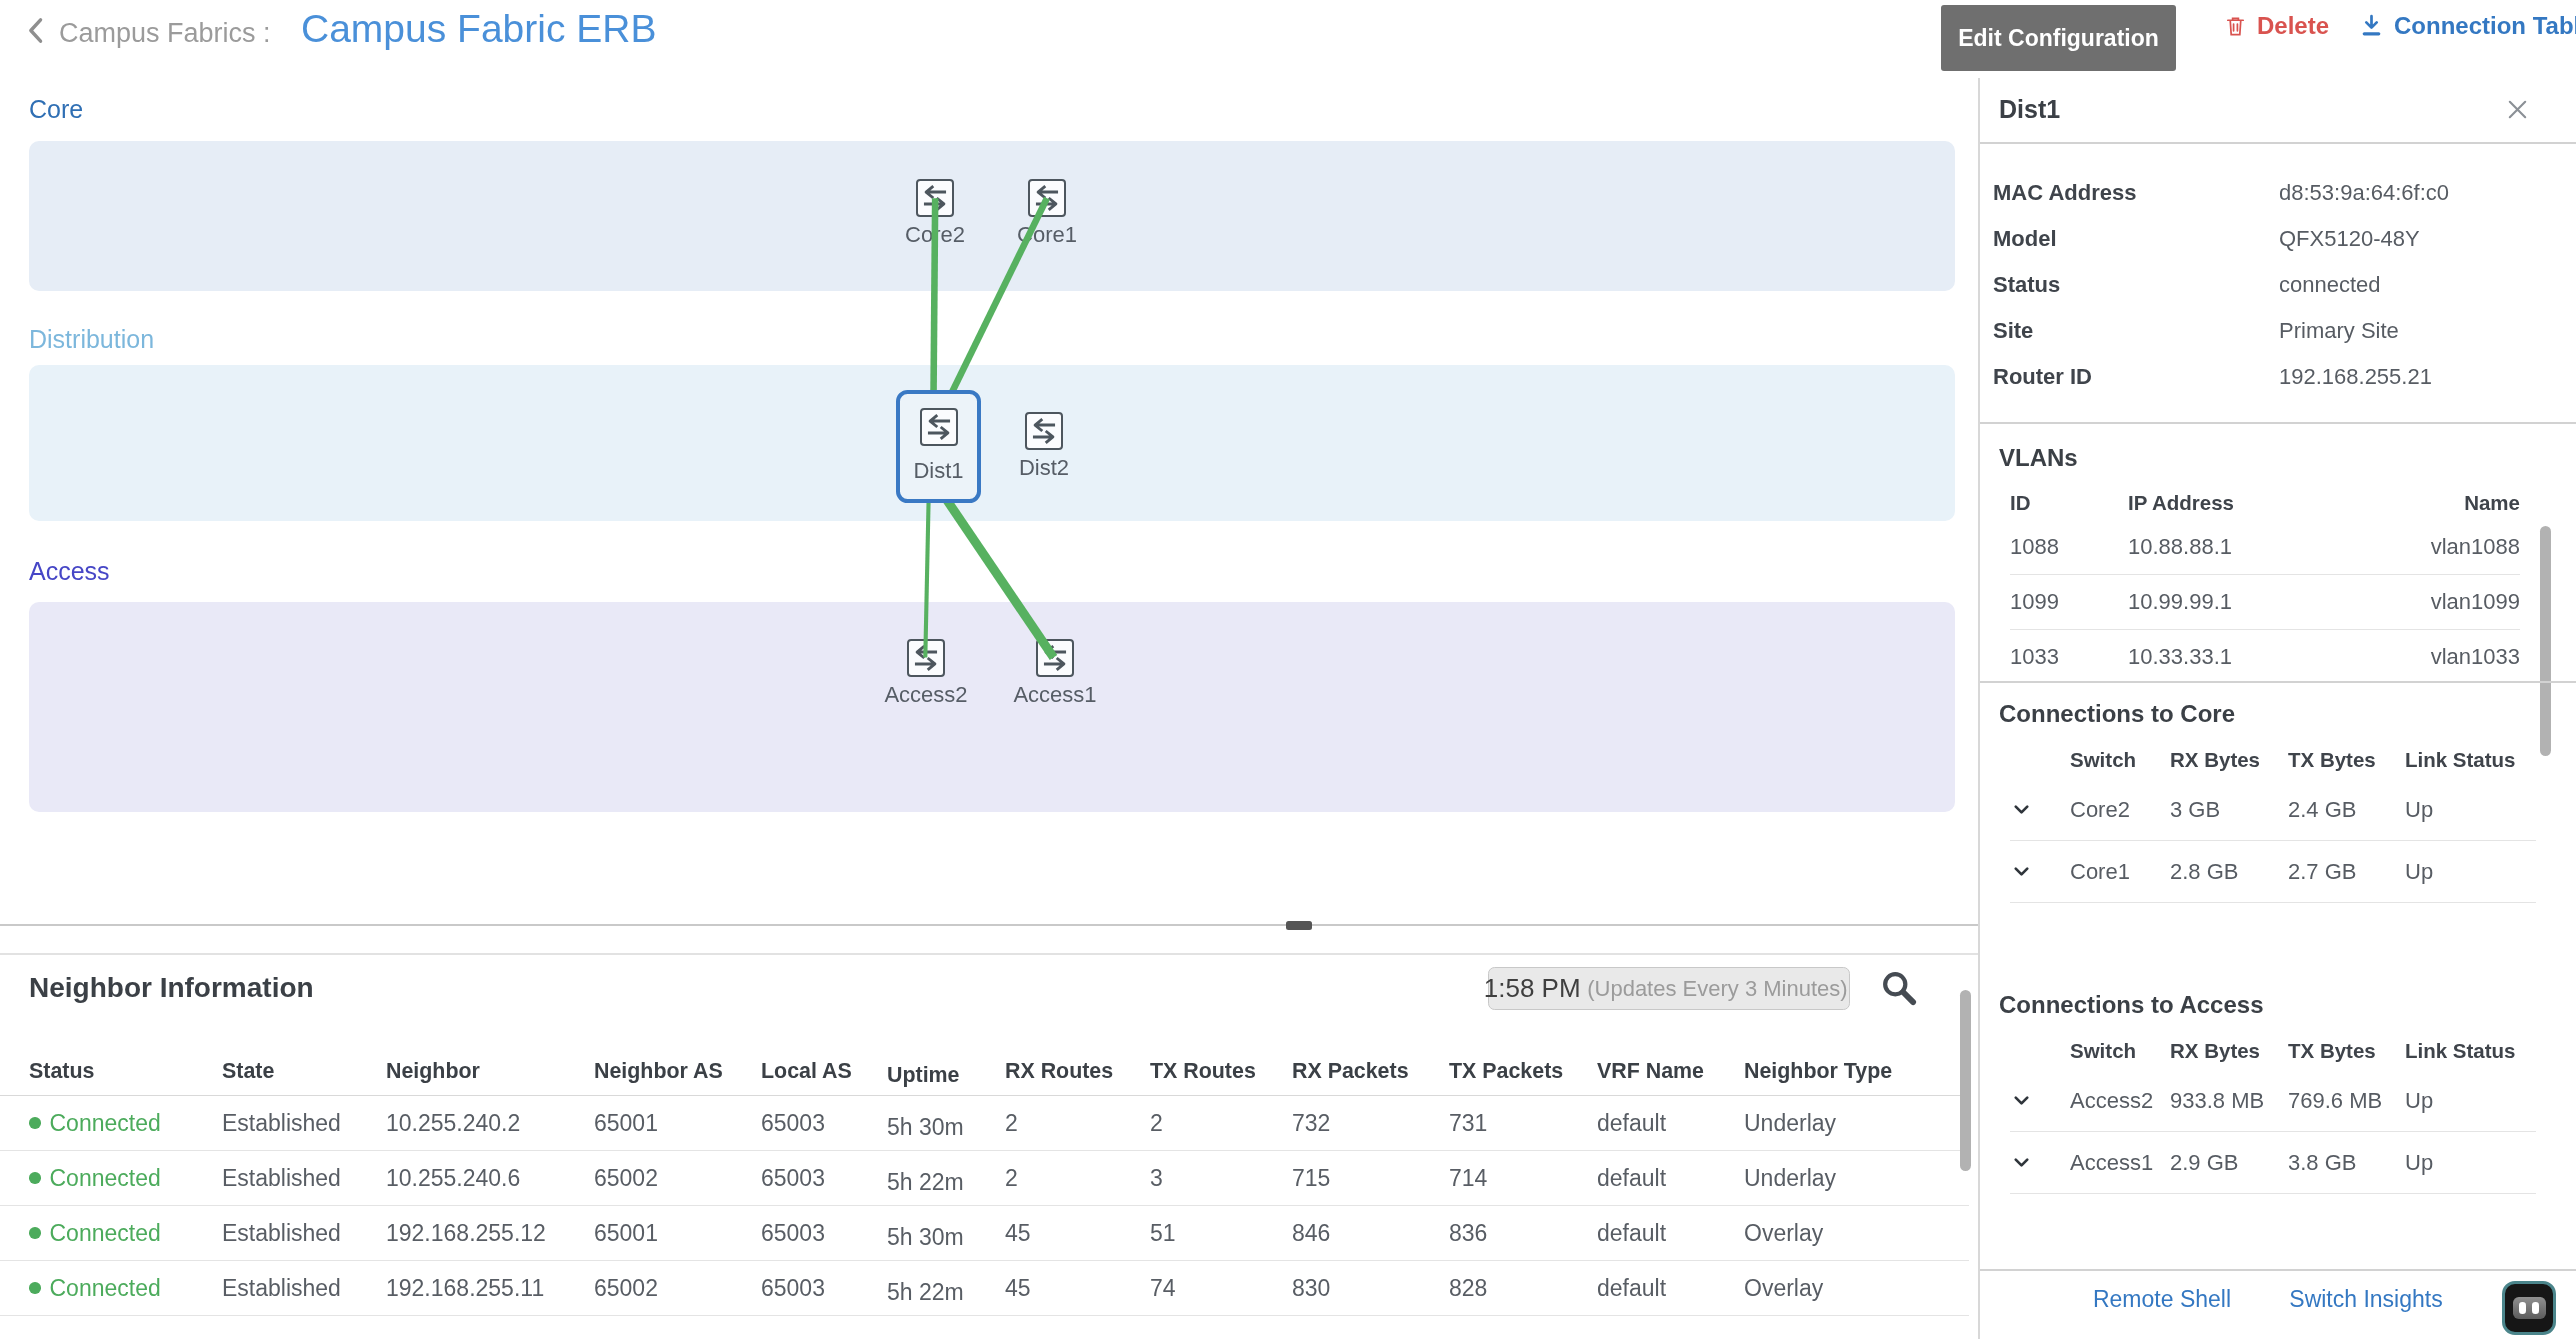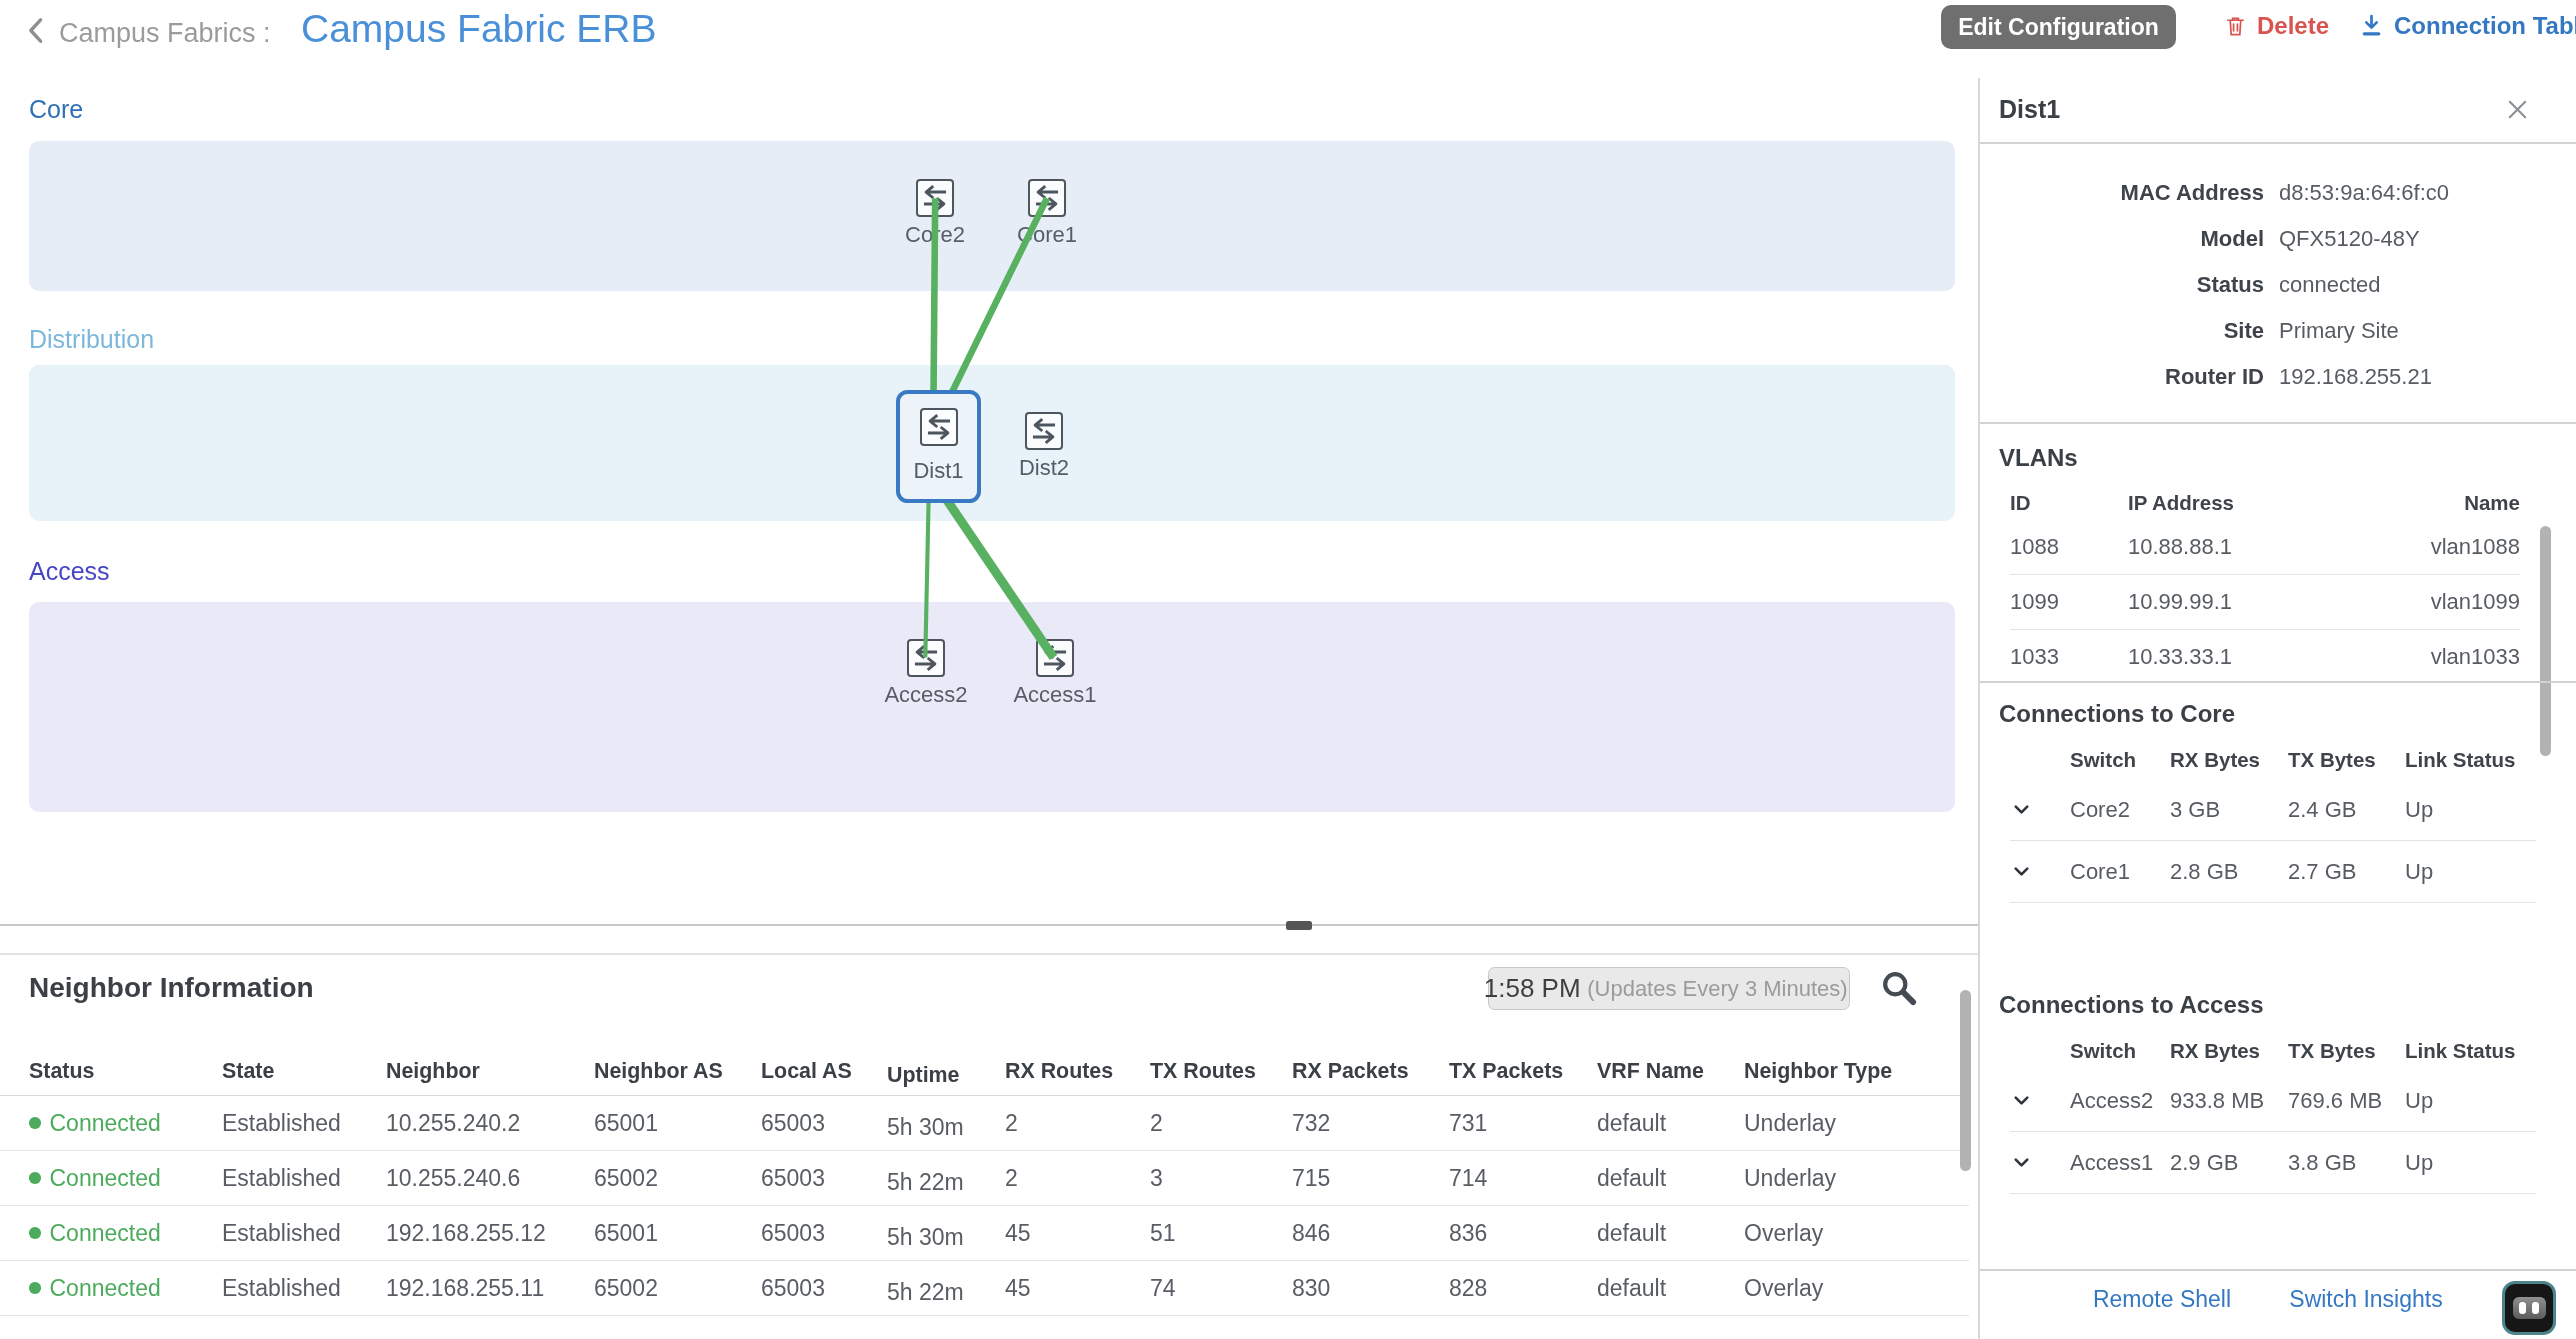--- a/index.html
+++ b/index.html
@@ -8,22 +8,22 @@
     background:#ffffff;font-family:"Liberation Sans",sans-serif;
     -webkit-font-smoothing:antialiased;
   }
   .abs{position:absolute;white-space:nowrap;}
 
   
   .back{left:25px;top:13px;width:21.4px;height:35px;cursor:pointer;}
   .crumb{left:59px;top:18px;font-size:27px;color:#9b9b9b;}
   .pagetitle{left:301px;top:6.6px;font-size:39px;color:#4a90d9;font-weight:400;}
   .btn-edit{
-    left:1941px;top:5px;width:235px;height:44px;background:#6f6f6f;border:none;
-    border-radius:10px;color:#ffffff;font-weight:bold;font-size:23px;
+    left:1941px;top:5px;width:235px;height:66px;background:#6f6f6f;border:none;
+    border-radius:3px;color:#ffffff;font-weight:bold;font-size:23px;
     font-family:"Liberation Sans",sans-serif;cursor:pointer;
   }
   .btn-delete{left:2224px;top:11.5px;display:flex;align-items:center;gap:10px;cursor:pointer;}
   .btn-delete span{color:#d9534f;font-weight:bold;font-size:24px;}
   .btn-conn{left:2359px;top:11.5px;display:flex;align-items:center;gap:10px;cursor:pointer;}
   .btn-conn span{color:#3478c2;font-weight:bold;font-size:24px;}
 
   
   .tier-label{left:29px;font-size:25px;}
   .tl-core{top:95px;color:#2f6fb4;}
@@ -77,21 +77,21 @@
   .scroll-panel{left:2540px;top:526px;width:10.7px;height:230px;}
 
   
   .dp-vline{left:1978px;top:78px;width:1.6px;height:1262px;background:#d8d8d8;}
   .dp-title{left:1999px;top:95px;font-size:25px;font-weight:bold;color:#3b4046;}
   .dp-close{left:2505px;top:97px;width:25px;height:25px;cursor:pointer;}
   .dp-hborder{left:1980px;width:596px;height:1.6px;background:#d2d2d2;}
   .hb1{top:142px;} .hb2{top:422px;} .hb3{top:681px;} .hb4{top:1269px;}
   .fields{left:1993px;top:170px;width:567px;}
   .frow{display:flex;height:46px;line-height:46px;}
-  .flabel{width:271px;text-align:right;font-size:22px;font-weight:bold;color:#3f444b;}
+  .flabel{width:271px;font-size:22px;font-weight:bold;color:#3f444b;}
   .fvalue{margin-left:15px;font-size:22px;color:#575c63;}
   .sec-title{left:1999px;font-size:24px;font-weight:bold;color:#3b4046;}
   .st-vlans{top:444px;} .st-core{top:700px;text-align:right;} .st-access{top:991px;}
   .vtable{left:2010px;top:485px;width:510px;}
   .vrow{display:flex;height:54px;align-items:center;}
   .vrow.vhead{height:35px;}
   .vrow + .vrow{border-top:1.6px solid #e4e4e4;}
   .vrow.vhead + .vrow{border-top:none;}
   .vc0{width:118px;}.vc1{width:214px;}.vc2{flex:1;text-align:right;}
   .vrow .vc0,.vrow .vc1,.vrow .vc2{font-size:22px;color:#575c63;}

